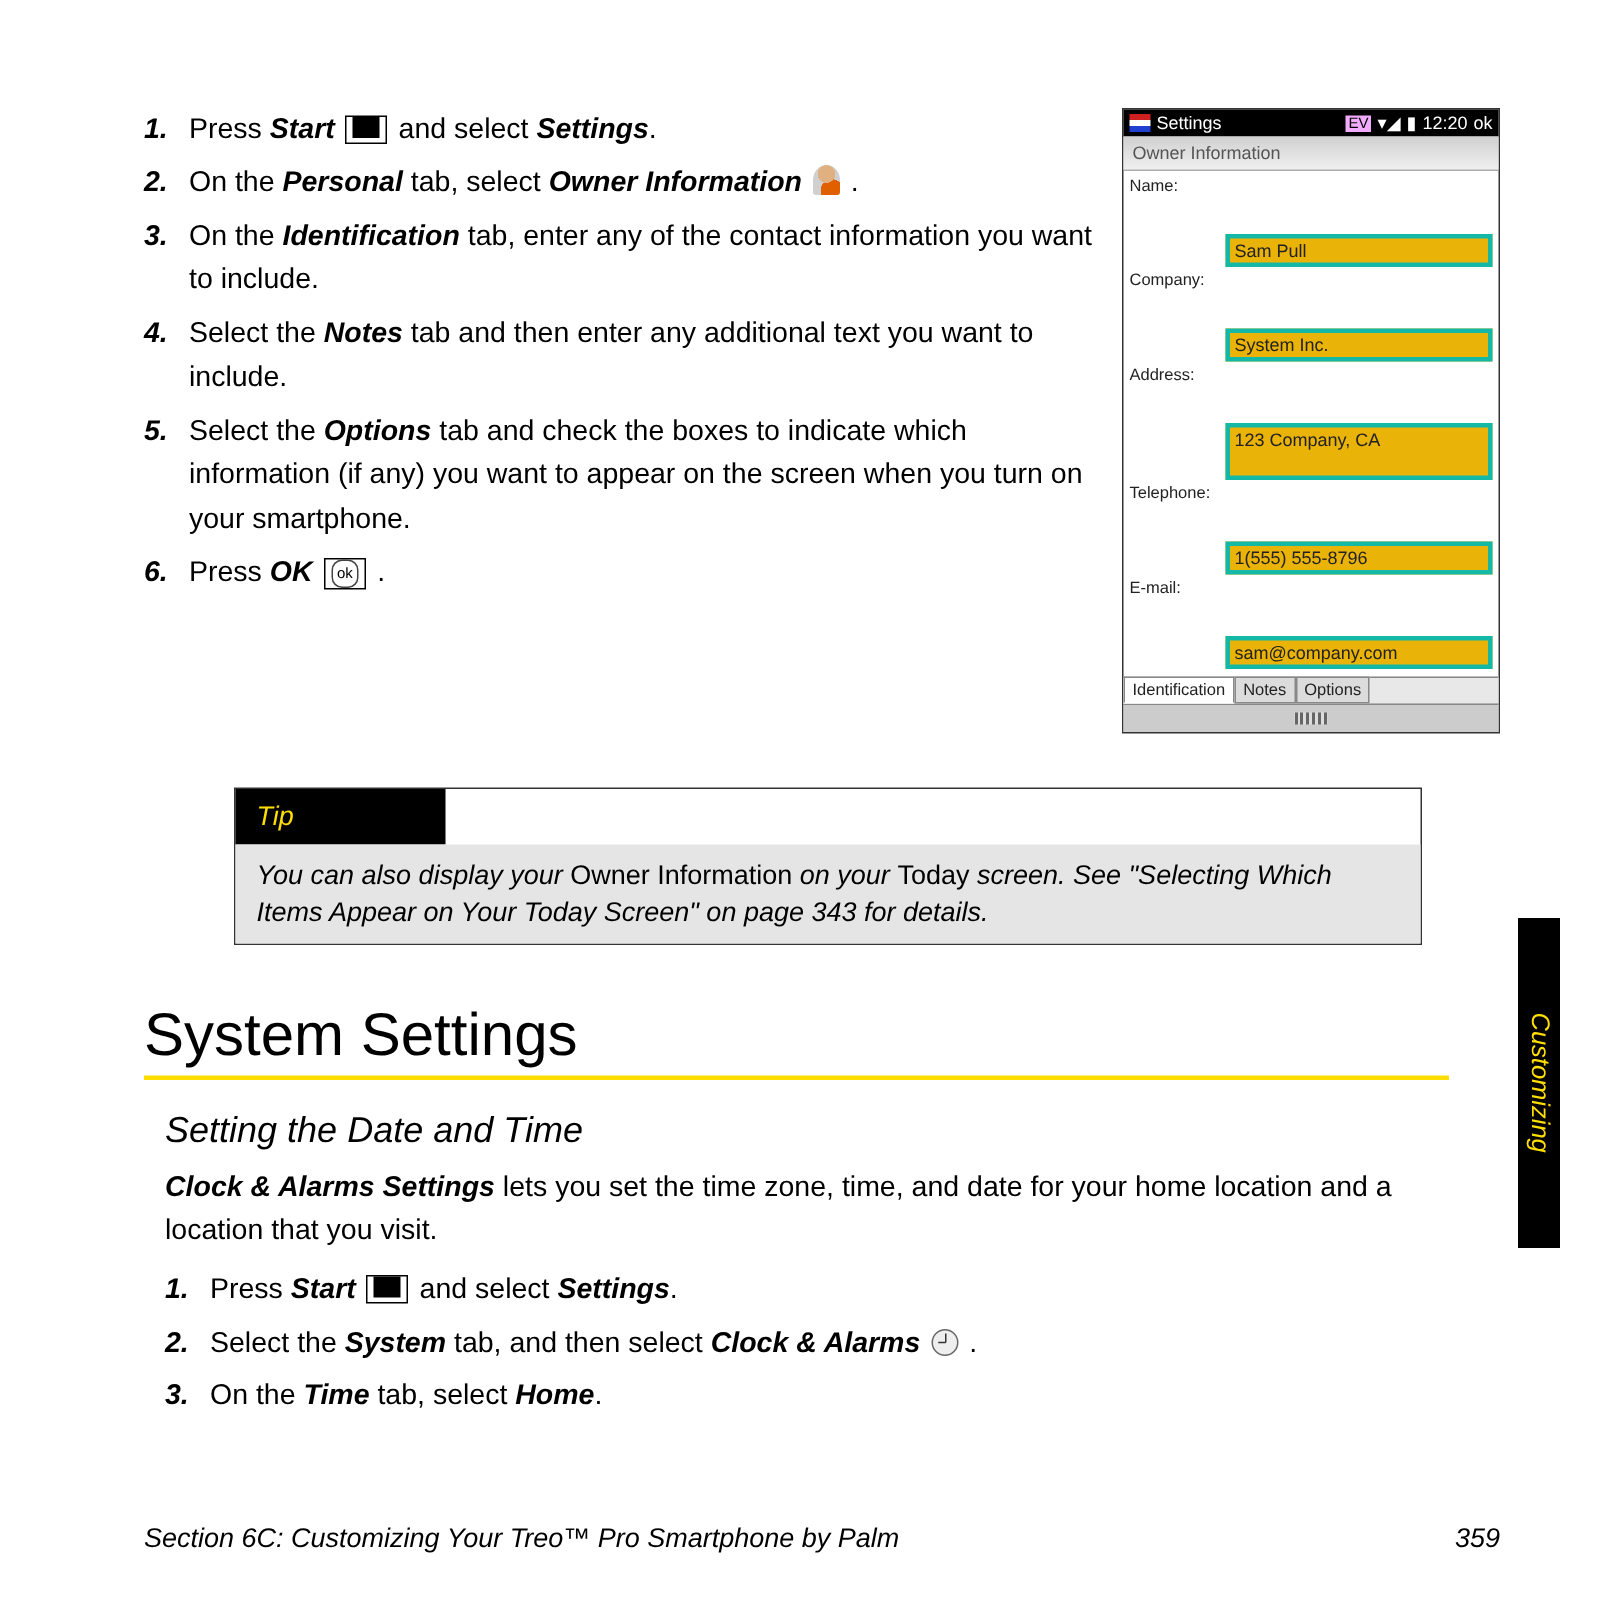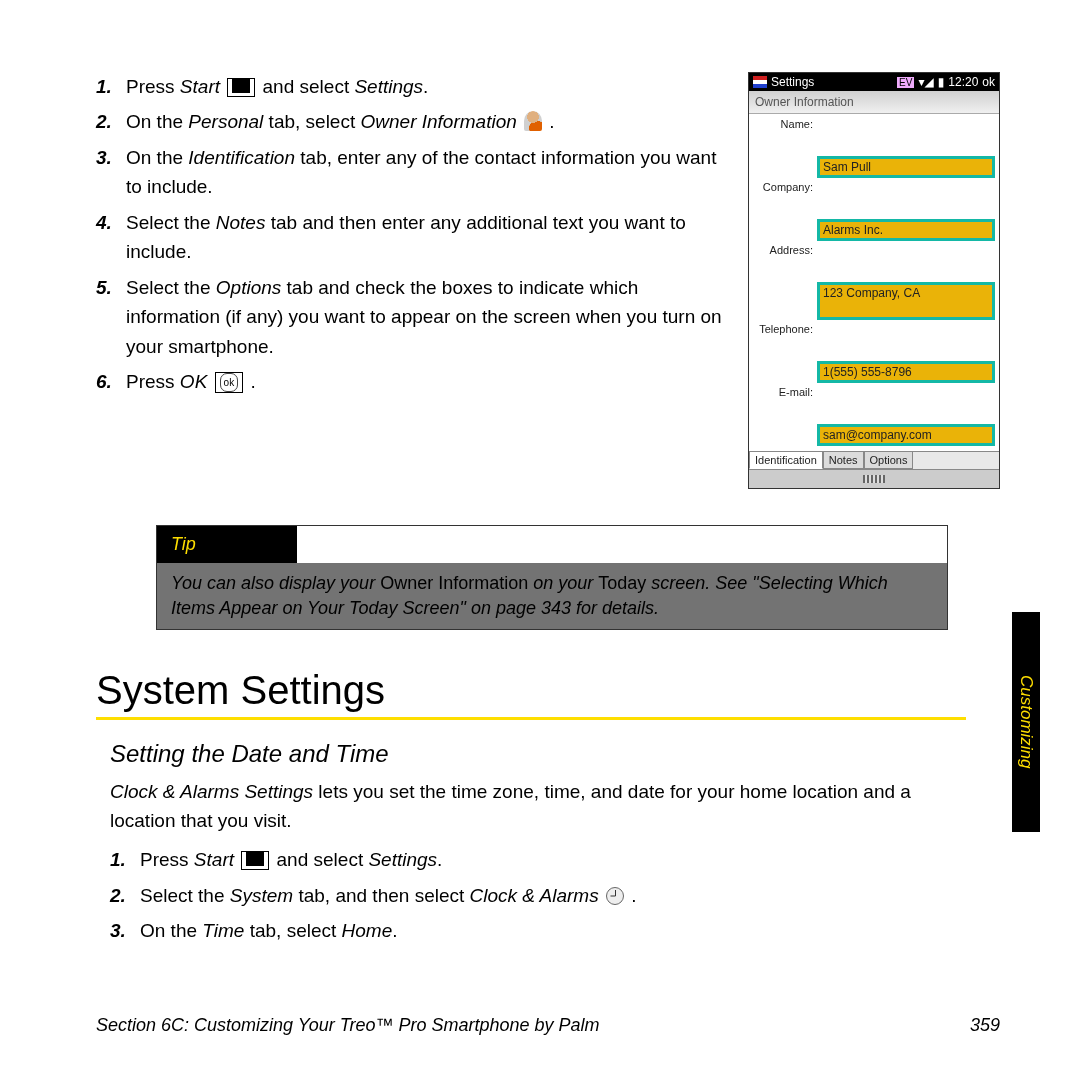--- a/index.html
+++ b/index.html
@@ -31,21 +31,21 @@
   ol.steps li {
     margin-bottom: 6px;
     display: flex;
   }
   .step-num {
     font-style: italic;
     font-weight: bold;
     min-width: 30px;
   }
   .step-body { flex: 1; }
-  .bi { font-weight: normal; font-style: italic; }
+  .bi { font-weight: bold; font-style: italic; }
   .icon-box {
     display: inline-block;
     border: 1px solid #000;
     padding: 0 4px;
     font-size: 13px;
     line-height: 17px;
     vertical-align: 1px;
     margin: 0 2px;
     background: #fff;
   }
@@ -125,21 +125,21 @@
   .tb-badge { background: #f0abfc; color: #000; padding: 0 2px; font-size: 10px; }
   .shot-header {
     background: linear-gradient(#d0d0d0,#f0f0f0);
     padding: 4px 6px;
     font-size: 12px;
     color: #555;
     border-bottom: 1px solid #aaa;
   }
   .shot-form { padding: 2px 4px 4px 4px; }
   .shot-row { display: flex; align-items: stretch; margin-bottom: 1px; }
-  .shot-label { width: 64px; text-align: right; padding-right: 4px; font-size: 11px; color: #222; padding-top: 2px;}
+  .shot-label { width: 64px; text-align: left; padding-right: 4px; font-size: 11px; color: #222; padding-top: 2px;}
   .shot-input {
     flex: 1;
     border: 3px solid #14b8a6;
     background: #eab308;
     font-size: 12px;
     padding: 1px 3px;
     min-height: 16px;
     margin-top: 40px;
   }
   .shot-input.tall { height: 38px; }
@@ -180,21 +180,21 @@
     flex-direction: column;
   }
   .tip-label {
     background: #000;
     color: #fede00;
     width: 140px;
     padding: 8px 14px;
     font-style: italic;
   }
   .tip-body {
-    background: #737373;
+    background: #e5e5e5;
     padding: 8px 14px;
     flex: 1;
     line-height: 1.4;
   }
   .tip-body .upright { font-style: normal; }
 
   
   h1.section {
     font-size: 40px;
     font-weight: normal;
@@ -296,21 +296,21 @@
         <span>ok</span>
       </div>
       <div class="shot-header">Owner Information</div>
       <div class="shot-form" id="shot-form">
           <div class="shot-row">
             <div class="shot-label">Name:</div>
             <div class="shot-input">Sam Pull</div>
           </div>
           <div class="shot-row">
             <div class="shot-label">Company:</div>
-            <div class="shot-input">Alarms Inc.</div>
+            <div class="shot-input">System Inc.</div>
           </div>
           <div class="shot-row">
             <div class="shot-label">Address:</div>
             <div class="shot-input tall">123 Company, CA</div>
           </div>
           <div class="shot-row">
             <div class="shot-label">Telephone:</div>
             <div class="shot-input">1(555) 555-8796</div>
           </div>
           <div class="shot-row">

